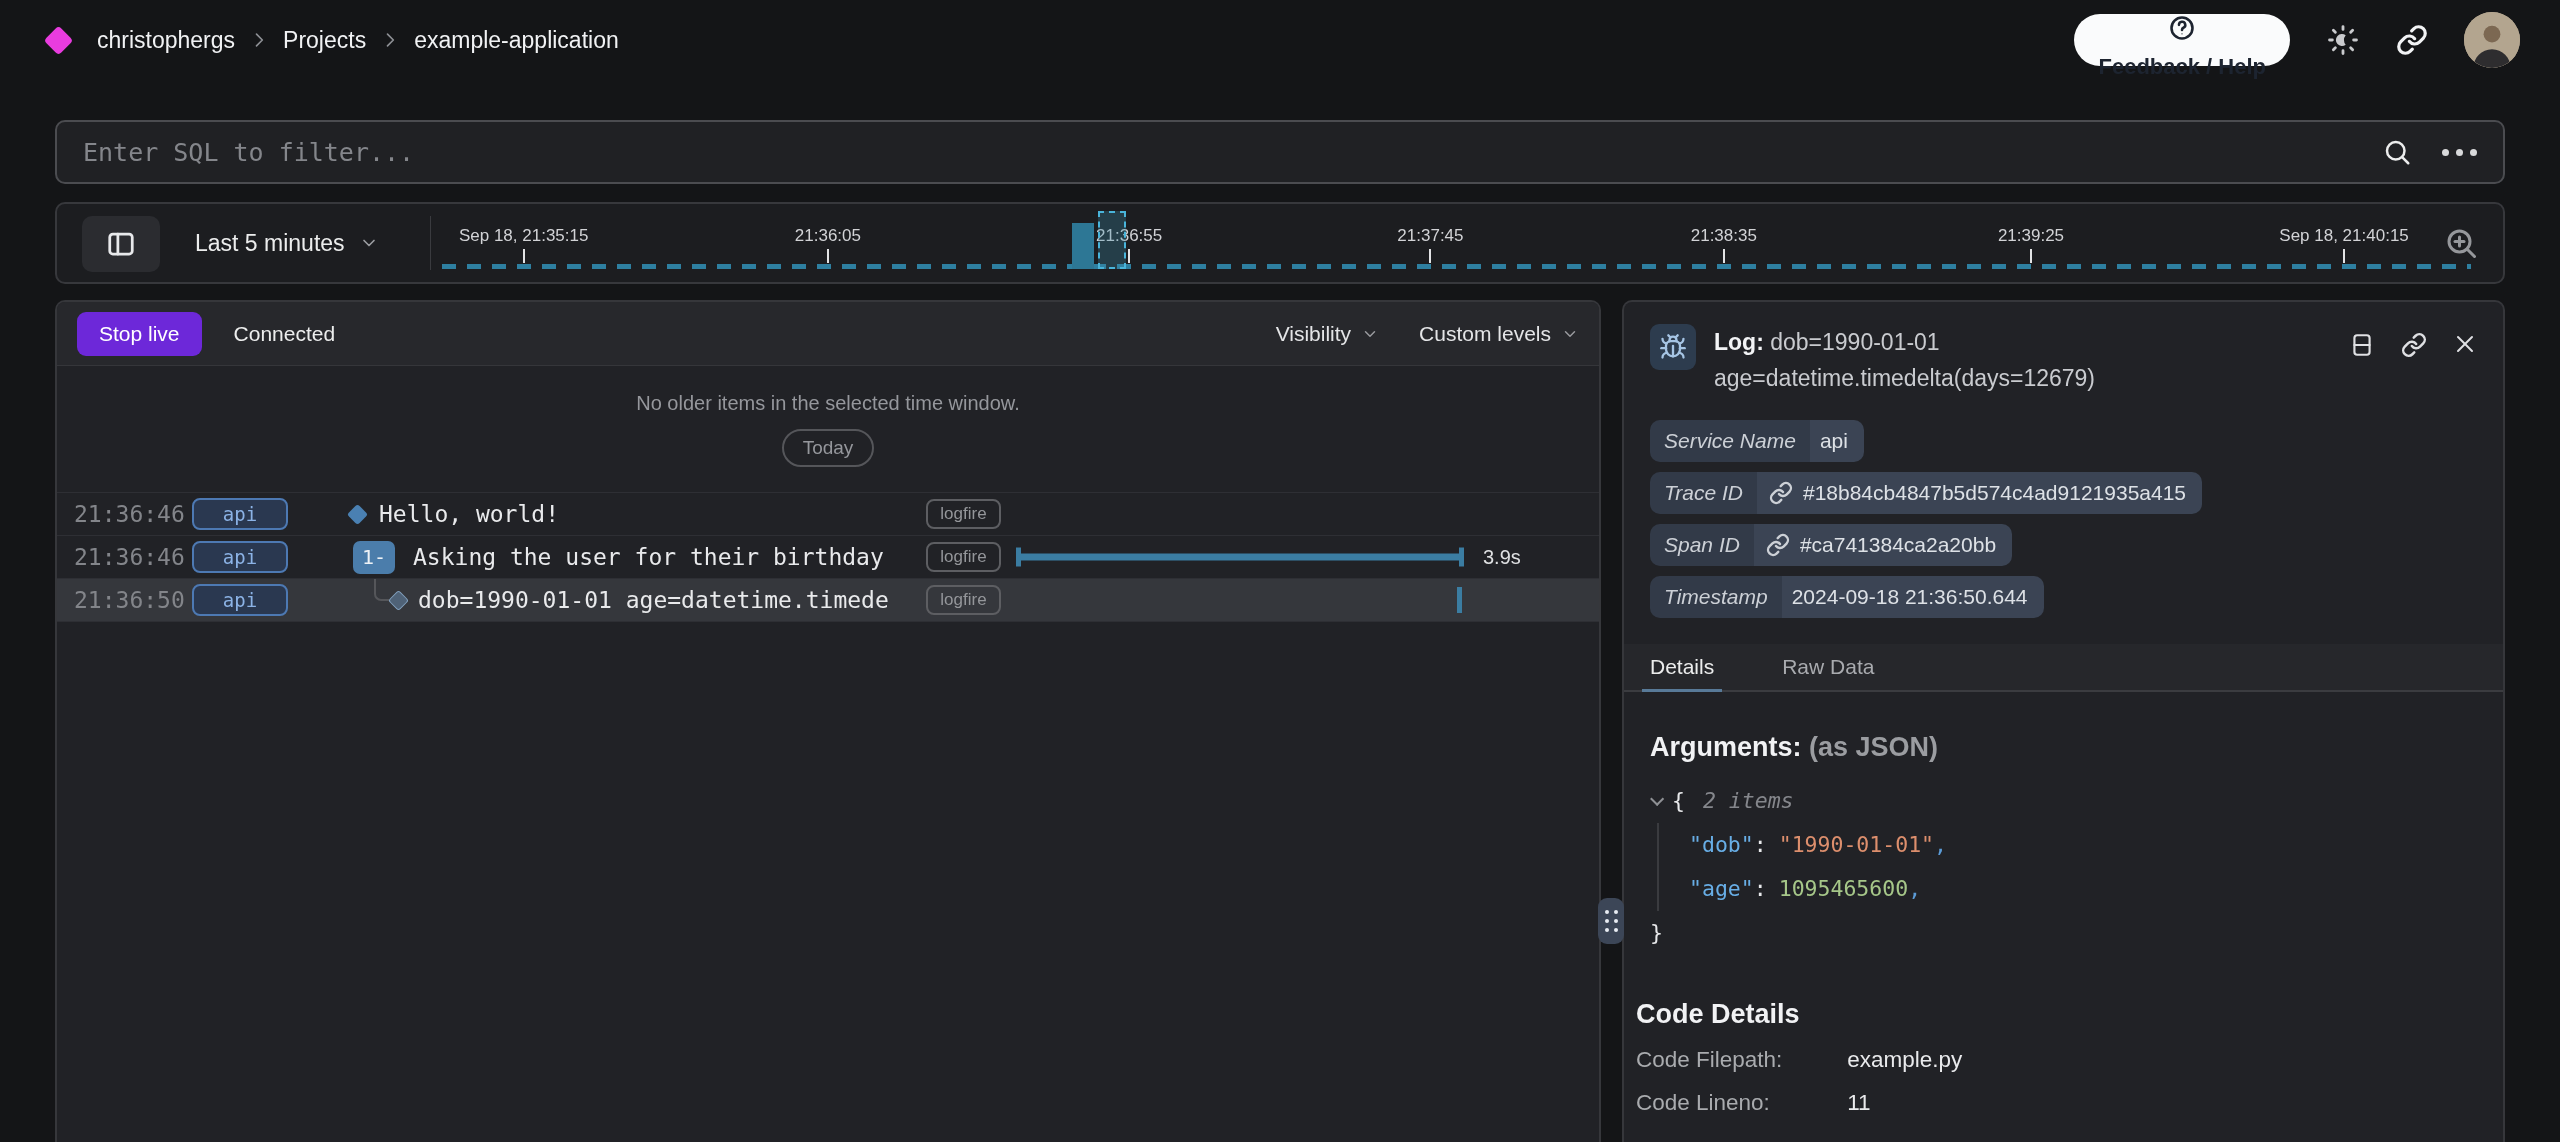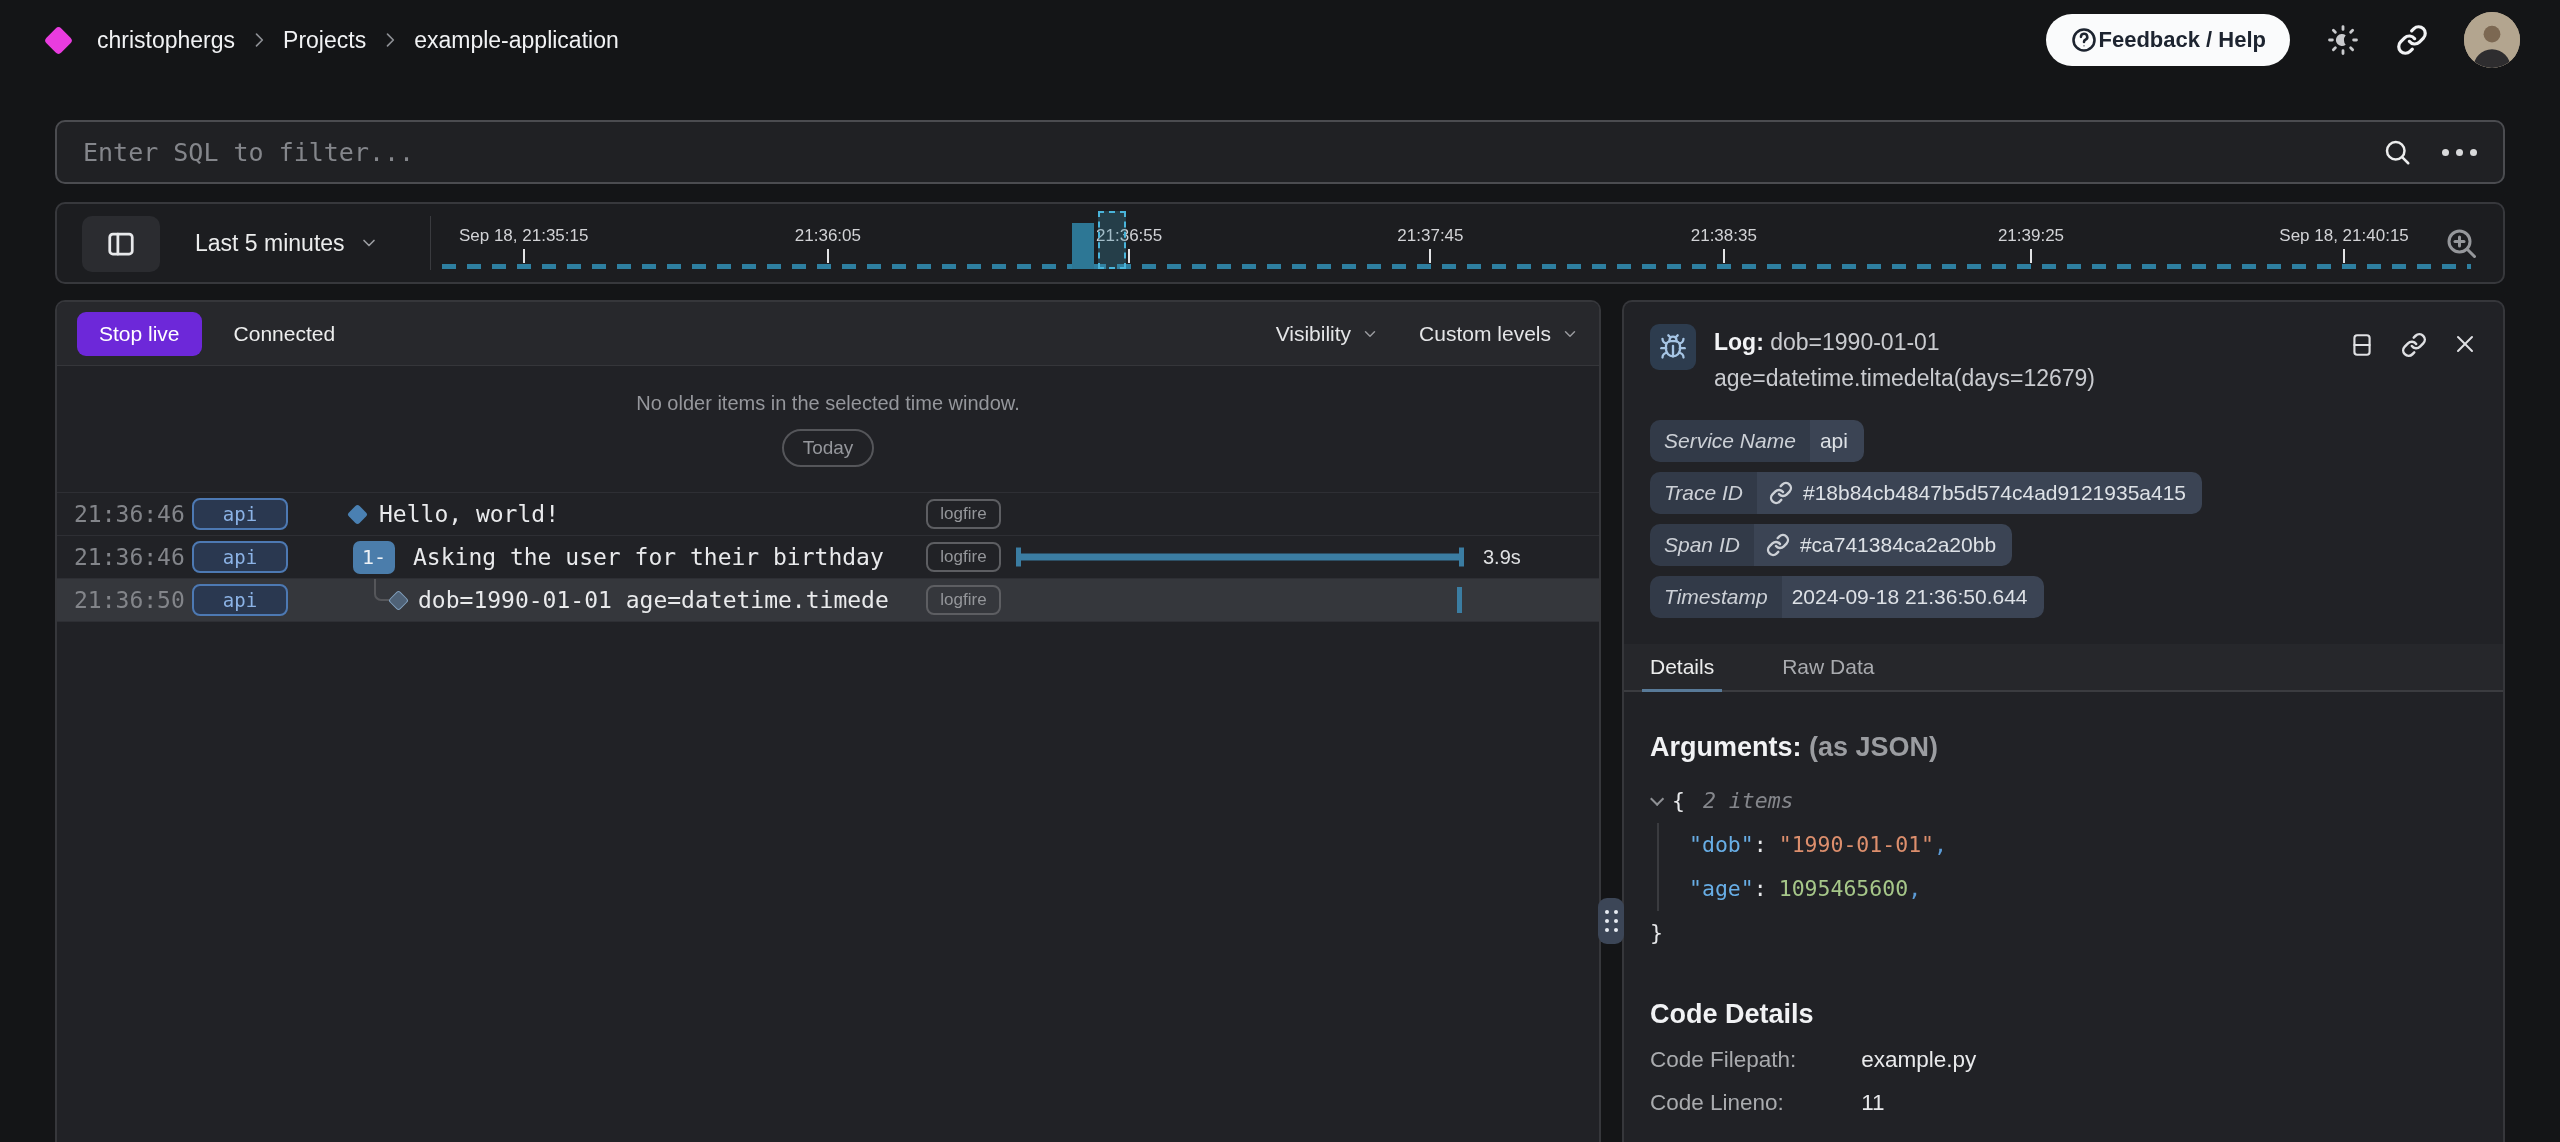--- a/index.html
+++ b/index.html
@@ -15,21 +15,21 @@
   
   .nav { position:absolute; left:0; top:0; width:100%; height:80px; display:flex; align-items:center; padding:0 40px; }
   .logo { width:21px; height:21px; background:#e93cdf; border-radius:4px; transform:rotate(45deg); margin:0 10px 0 8px; flex:none; }
   .crumbs { display:flex; align-items:center; gap:14px; margin-left:18px; font-size:23px; color:#f1f2f4; }
   .crumb-sep { color:#8d8f94; }
   .tabs { position:absolute; left:925px; top:0; height:100%; display:flex; align-items:center; gap:70px; }
   .tab { position:relative; height:100%; display:flex; align-items:center; padding:0 4px; font-size:23px; color:#c3c4c8; cursor:pointer; }
   .tab.active { color:#fbfcfd; }
   .tab.active::after { content:""; position:absolute; left:-12px; right:-12px; bottom:2px; height:4px; background:#e9ebee; border-radius:2px; }
   .nav-right { position:absolute; right:40px; top:0; height:100%; display:flex; align-items:center; gap:36px; }
-  .feedback-btn { display:flex; align-items:center; height:52px; padding:0 24px; background:#fafbfc; color:#1d2430; border-radius:26px; font-size:22px; font-weight:bold; cursor:pointer; }
+  .feedback-btn { display:flex; align-items:center; gap:12px; height:52px; padding:0 24px; background:#fafbfc; color:#1d2430; border-radius:26px; font-size:22px; font-weight:bold; cursor:pointer;flex-direction:column; }
   .icon-btn { color:#c9cacd; cursor:pointer; }
   .avatar { width:56px; height:56px; border-radius:50%; overflow:hidden; background:#b3a58f; cursor:pointer; }
 
   
   .filter-bar { position:absolute; left:55px; top:120px; width:2450px; height:64px; background:#202124; border:2px solid #4b4c50; border-radius:10px; display:flex; align-items:center; padding:0 26px; }
   .filter-input { flex:1; background:transparent; border:none; outline:none; font-family:"DejaVu Sans Mono", monospace; font-size:25px; color:#e8e9eb; }
   .filter-input::placeholder { color:#84868b; }
   .dots { display:flex; gap:7px; margin-left:30px; cursor:pointer; }
   .dots i { width:7px; height:7px; border-radius:50%; background:#d8d9db; }
 
@@ -110,21 +110,21 @@
   .j-open { display:flex; align-items:center; gap:10px; }
   .caret { width:10px; height:10px; border-right:2px solid #8e9094; border-bottom:2px solid #8e9094; transform:rotate(45deg) translateY(-3px); margin-right:2px; cursor:pointer; }
   .j-items { color:#85878c; font-style:italic; margin-left:8px; }
   .j-body { border-left:2px solid #3a3b3f; margin-left:7px; padding-left:30px; }
   .j-key { color:#68aee6; }
   .j-colon { color:#e8e9eb; margin-right:12px; }
   .j-str { color:#dd8f6d; }
   .j-num { color:#a6c789; }
   .j-comma { color:#5b9bd6; }
 
-  .code-section { padding:0 26px; margin-top:44px; }
+  .code-section { padding:0 12px; margin-top:44px; }
   .code-heading { font-size:27px; font-weight:bold; color:#f1f2f4; }
   .code-row { margin-top:17px; font-size:22.5px; }
   .code-label { display:inline-block; width:205px; color:#a9abae; }
   .code-value { color:#e9eaec; }
 </style>
 </head>
 <body>
 
 <div class="app">
 

